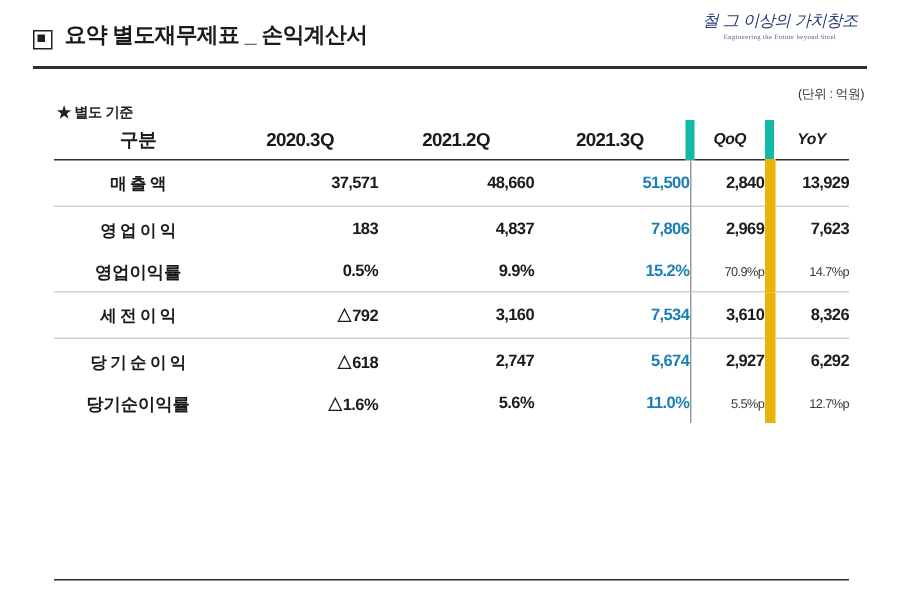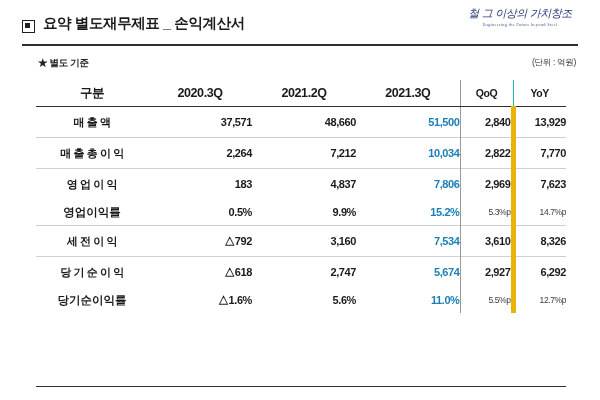--- a/index.html
+++ b/index.html
@@ -93,21 +93,21 @@
   .note-row {
     position: absolute;
     top: 57px;
     left: 22px;
     width: 556px;
     height: 18px;
   }
   .note-left {
     position: absolute;
     left: 16px;
-    top: 0;
+    top: 12px;
     font-size: 9.5px;
     color: #222;
     font-weight: bold;
     letter-spacing: -0.3px;
   }
   .note-right {
     position: absolute;
     right: 2px;
     top: 0;
     font-size: 8.5px;
@@ -140,21 +140,21 @@
 
   
   .hdr th {
     height: 26px;
     font-weight: bold;
     text-align: center;
     border-bottom: 1.4px solid #2f2f2f;
   }
   .hdr th.h-item { font-size: 12.5px; }
   .hdr th.h-q    { font-size: 12.5px; }
-  .hdr th.h-sub  { font-size: 10.5px; border-left: 1px solid #14b8a6; }
+  .hdr th.h-sub  { font-size: 10.5px; border-left: 6px solid #14b8a6; font-style: italic; }
 
   .hdr th.h-q3 {
     border-right: 1px solid #9a9a9a;
   }
 
   
   tbody tr td { height: 30px; }
   tbody tr.sub td { height: 26px; }
 
   td.item {
@@ -184,21 +184,21 @@
   }
   td.q3 {
     border-right: 1px solid #9a9a9a;
   }
   td.aux {
     text-align: right;
     padding-right: 8px;
     font-size: 9.5px;
     font-weight: bold;
     color: #1c1c1c;
-    border-left: 5px solid #eab308;
+    border-left: 7px solid #eab308;
   }
   td.aux.tiny {
     font-size: 8.5px;
     font-weight: normal;
     color: #3a3a3a;
   }
   td.aux.first { border-left: none; }
 
   tr.group-top td { border-top: 1px solid #cfcfcf; }
   tr.divider-strong td { border-top: 1.2px solid #888; }
@@ -255,44 +255,36 @@
 
     <tr>
       <td class="item">매 출 액</td>
       <td class="num">37,571</td>
       <td class="num">48,660</td>
       <td class="num hl q3">51,500</td>
       <td class="aux first">2,840</td>
       <td class="aux">13,929</td>
     </tr>
 
-    <tr class="group-top">
-      <td class="item">매 출 총 이 익</td>
-      <td class="num">2,264</td>
-      <td class="num">7,212</td>
-      <td class="num hl q3">10,034</td>
-      <td class="aux first">2,822</td>
-      <td class="aux">7,770</td>
-    </tr>
 
     <tr class="group-top">
       <td class="item">영 업 이 익</td>
       <td class="num">183</td>
       <td class="num">4,837</td>
       <td class="num hl q3">7,806</td>
       <td class="aux first">2,969</td>
       <td class="aux">7,623</td>
     </tr>
 
     <tr class="sub">
       <td class="item plain">영업이익률</td>
       <td class="num small">0.5%</td>
       <td class="num small">9.9%</td>
       <td class="num small hl q3">15.2%</td>
-      <td class="aux tiny first">5.3%p</td>
+      <td class="aux tiny first">70.9%p</td>
       <td class="aux tiny">14.7%p</td>
     </tr>
 
 
     <tr class="group-top">
       <td class="item">세 전 이 익</td>
       <td class="num">△792</td>
       <td class="num">3,160</td>
       <td class="num hl q3">7,534</td>
       <td class="aux first">3,610</td>

